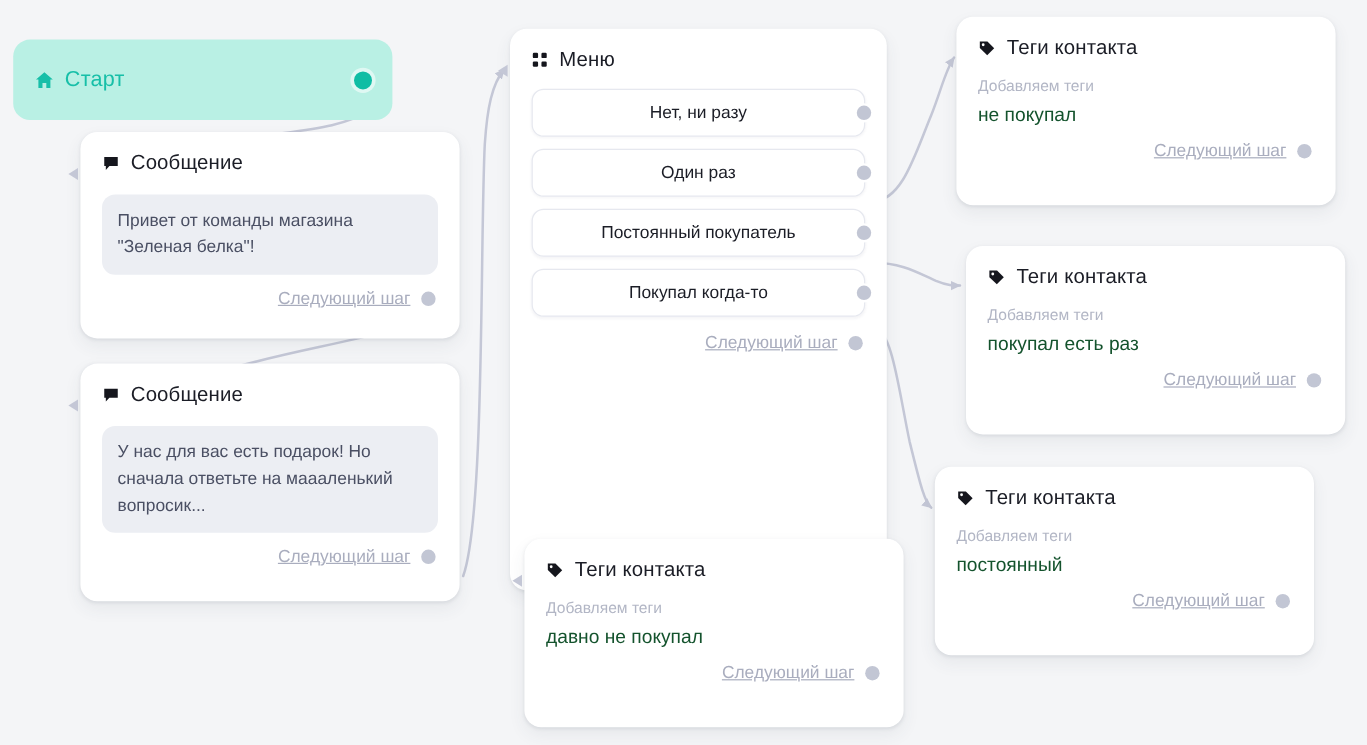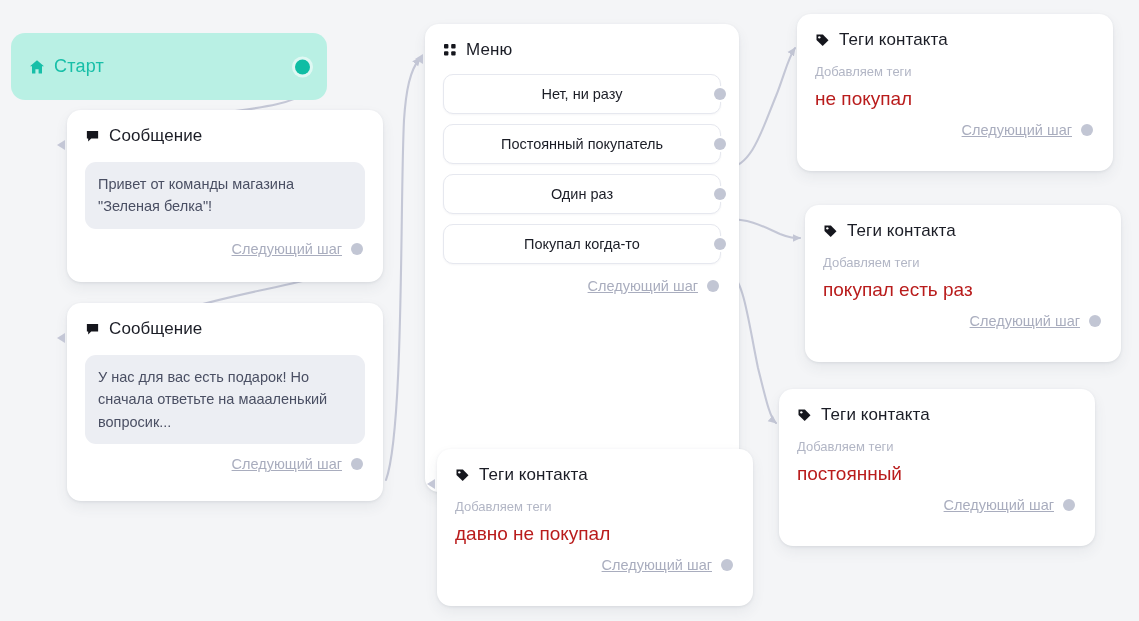--- a/index.html
+++ b/index.html
@@ -145,22 +145,22 @@
   }
 
   
   .tag-sub {
     padding: 12px 18px 0 18px;
     color: #b2b6c5;
     font-size: 13px;
   }
   .tag-value {
     padding: 9px 18px 0 18px;
-    color: #b91c1c;
-    font-size: 19px;
+    color: #14532d;
+    font-size: 16px;
   }
 
   
   .in-arrow {
     position: absolute;
     left: -10px;
     width: 0; height: 0;
     border-top: 5px solid transparent;
     border-bottom: 5px solid transparent;
     border-right: 8px solid #c4c7d6;
@@ -257,25 +257,25 @@
       <span class="node-title">Меню</span>
     </div>
 
 
     <div class="menu-options">
       <div class="menu-option">
         <span>Нет, ни разу</span>
         <span class="opt-handle"></span>
       </div>
       <div class="menu-option">
-        <span>Постоянный покупатель</span>
+        <span>Один раз</span>
         <span class="opt-handle"></span>
       </div>
       <div class="menu-option">
-        <span>Один раз</span>
+        <span>Постоянный покупатель</span>
         <span class="opt-handle"></span>
       </div>
       <div class="menu-option">
         <span>Покупал когда-то</span>
         <span class="opt-handle"></span>
       </div>
     </div>
 
     <div class="nextstep" style="padding-top:4px;">
       <span>Следующий шаг</span>

